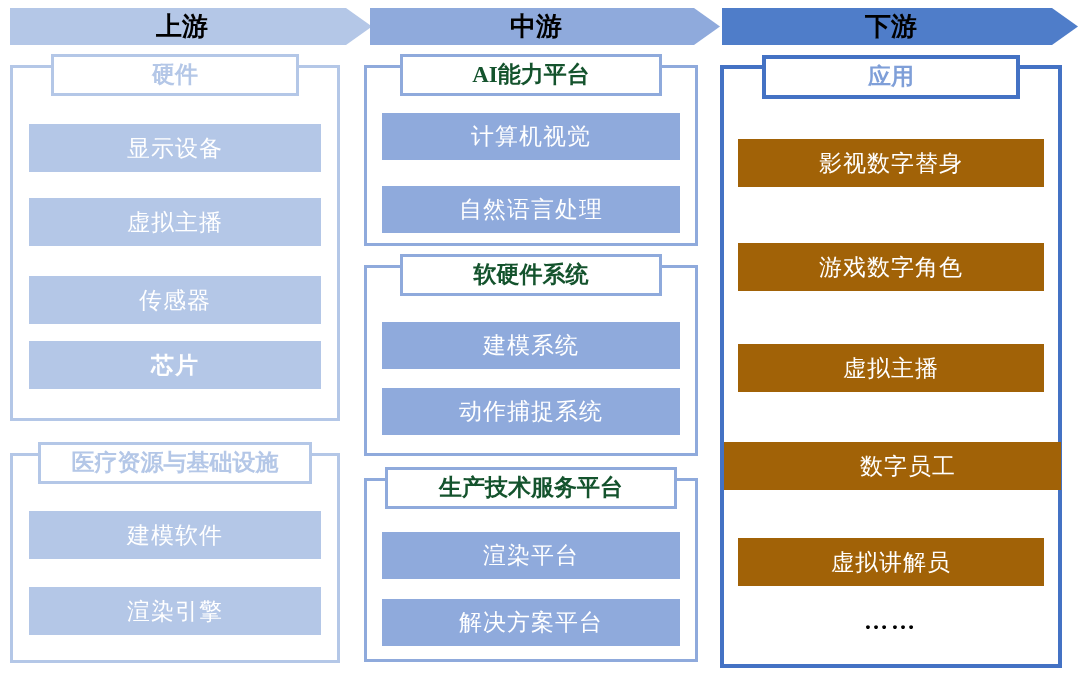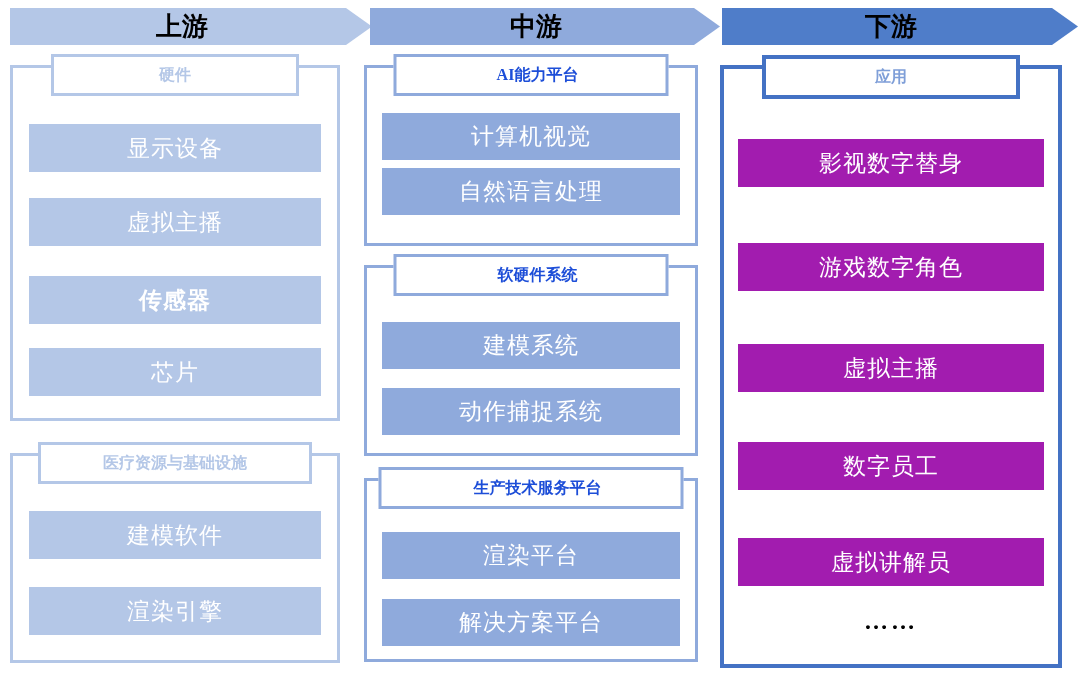--- a/index.html
+++ b/index.html
@@ -26,35 +26,35 @@
   .arrow-down{left:722px;width:356px;background:#4f7dc9;
     clip-path:polygon(0 0,calc(100% - 26px) 0,100% 50%,calc(100% - 26px) 100%,0 100%);}
   
   .group{position:absolute;background:#fff;box-sizing:border-box;}
   .c1{border:3px solid #b4c7e7;}
   .c2{border:3px solid #8faadc;}
   .c3{border:4px solid #4472c4;}
   .gtitle{
     position:absolute;left:50%;transform:translateX(-50%);
     top:-14px;background:#fff;text-align:center;
-    height:36px;line-height:36px;font-size:16px;font-weight:bold;
+    height:36px;line-height:36px;font-size:23px;font-weight:bold;
     box-sizing:content-box;z-index:2;
   }
   .c1 .gtitle{border:3px solid #b4c7e7;color:#b4c7e7;}
-  .c2 .gtitle{border:3px solid #8faadc;color:#1d4ed8;padding-left:13px;}
+  .c2 .gtitle{border:3px solid #8faadc;color:#14532d;}
   .c3 .gtitle{border:4px solid #4472c4;color:#7f9fd8;}
   
   .item{
     margin-left:auto;margin-right:auto;
     display:flex;align-items:center;justify-content:center;
     color:#fff;font-size:23px;letter-spacing:1px;
   }
   .c1 .item{width:292px;height:48px;background:#b4c7e7;}
   .c2 .item{width:298px;height:47px;background:#8faadc;}
-  .c3 .item{width:306px;height:48px;background:#a21caf;}
+  .c3 .item{width:306px;height:48px;background:#a16207;}
   .item.plain{background:transparent;color:#000;font-weight:bold;letter-spacing:3px;font-size:24px;}
 </style>
 </head>
 <body>
 
 <div class="canvas">
 
   <div class="arrow arrow-up">
     <span>上游</span>
   </div>
@@ -62,51 +62,51 @@
     <span>中游</span>
   </div>
   <div class="arrow arrow-down">
     <span>下游</span>
   </div>
 
   <div class="group c1" style="left:10px;top:65px;width:330px;height:356px;">
     <div class="gtitle" style="width:242px;">硬件</div>
     <div class="item" style="margin-top:56px;">显示设备</div>
     <div class="item" style="margin-top:26px;">虚拟主播</div>
-    <div class="item" style="margin-top:30px;font-weight:bold;">传感器</div>
-    <div class="item" style="margin-top:24px;">芯片</div>
+    <div class="item" style="margin-top:30px;">传感器</div>
+    <div class="item" style="margin-top:17px;font-weight:bold;">芯片</div>
   </div>
 
   <div class="group c1" style="left:10px;top:453px;width:330px;height:210px;">
     <div class="gtitle" style="width:268px;">医疗资源与基础设施</div>
     <div class="item" style="margin-top:55px;">建模软件</div>
     <div class="item" style="margin-top:28px;">渲染引擎</div>
   </div>
 
   <div class="group c2" style="left:364px;top:65px;width:334px;height:181px;">
     <div class="gtitle" style="width:256px;">AI能力平台</div>
     <div class="item" style="margin-top:45px;">计算机视觉</div>
-    <div class="item" style="margin-top:8px;">自然语言处理</div>
+    <div class="item" style="margin-top:26px;">自然语言处理</div>
   </div>
 
   <div class="group c2" style="left:364px;top:478px;width:334px;height:184px;">
     <div class="gtitle" style="width:286px;">生产技术服务平台</div>
     <div class="item" style="margin-top:51px;">渲染平台</div>
     <div class="item" style="margin-top:20px;">解决方案平台</div>
   </div>
 
   <div class="group c2" style="left:364px;top:265px;width:334px;height:191px;">
     <div class="gtitle" style="width:256px;">软硬件系统</div>
     <div class="item" style="margin-top:54px;">建模系统</div>
     <div class="item" style="margin-top:19px;">动作捕捉系统</div>
   </div>
 
   <div class="group c3" style="left:720px;top:65px;width:342px;height:603px;">
     <div class="gtitle" style="width:250px;text-align:center;">应用</div>
     <div class="item" style="margin-top:70px;">影视数字替身</div>
     <div class="item" style="margin-top:56px;">游戏数字角色</div>
     <div class="item" style="margin-top:53px;">虚拟主播</div>
-    <div class="item" style="margin-top:50px;">数字员工</div>
+    <div class="item" style="margin-top:50px;padding-left:31px;">数字员工</div>
     <div class="item" style="margin-top:48px;">虚拟讲解员</div>
     <div class="item plain" style="margin-top:18px;height:34px;">……</div>
   </div>
 
 </div>
 
 </body></html>

